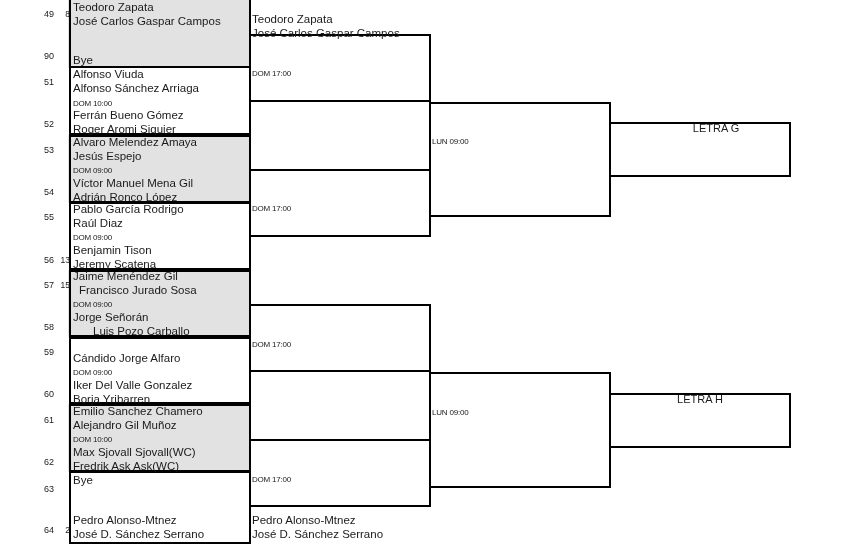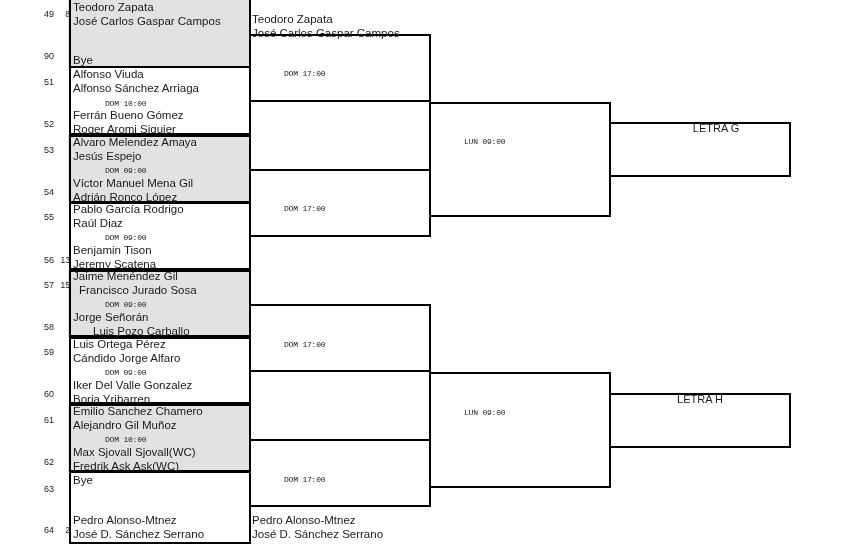--- a/index.html
+++ b/index.html
@@ -25,25 +25,24 @@
     font-size:11.5px;line-height:13px;
     white-space:nowrap;
     color:#1a1a1a;
   }
   .name.r2{left:252px;width:190px;}
 
   
   .time{
     position:absolute;
     font-size:8px;line-height:9px;
-    font-family:Liberation Mono, monospace;
+    font-family:Liberation Sans, sans-serif;
     letter-spacing:-0.2px;
     color:#1a1a1a;
     white-space:nowrap;
-    padding-left:32px;
   }
 
   
   .rownum{
     position:absolute;left:38px;width:16px;
     text-align:right;
     font-size:9px;line-height:10px;
     color:#1a1a1a;
   }
   
@@ -128,21 +127,20 @@
   <div class="time" style="left:73px;top:233px;">DOM 09:00</div>
   <div class="name" style="top:244px;">Benjamin Tison</div>
   <div class="name" style="top:258px;">Jeremy Scatena</div>
 
   <div class="name" style="top:270px;">Jaime Menéndez Gil</div>
   <div class="name" style="top:284px;padding-left:6px;">Francisco Jurado Sosa</div>
   <div class="time" style="left:73px;top:300px;">DOM 09:00</div>
   <div class="name" style="top:311px;">Jorge Señorán</div>
   <div class="name" style="top:325px;margin-left:20px;">Luis Pozo Carballo</div>
 
-  <div class="name" style="top:338px;">Luis Ortega Pérez</div>
   <div class="name" style="top:352px;">Cándido  Jorge Alfaro</div>
   <div class="time" style="left:73px;top:368px;">DOM 09:00</div>
   <div class="name" style="top:379px;">Iker Del Valle Gonzalez</div>
   <div class="name" style="top:393px;">Borja Yribarren</div>
 
   <div class="name" style="top:405px;">Emilio  Sanchez  Chamero</div>
   <div class="name" style="top:419px;">Alejandro Gil Muñoz</div>
   <div class="time" style="left:73px;top:435px;">DOM 10:00</div>
   <div class="name" style="top:446px;">Max Sjovall  Sjovall(WC)</div>
   <div class="name" style="top:460px;">Fredrik Ask  Ask(WC)</div>

